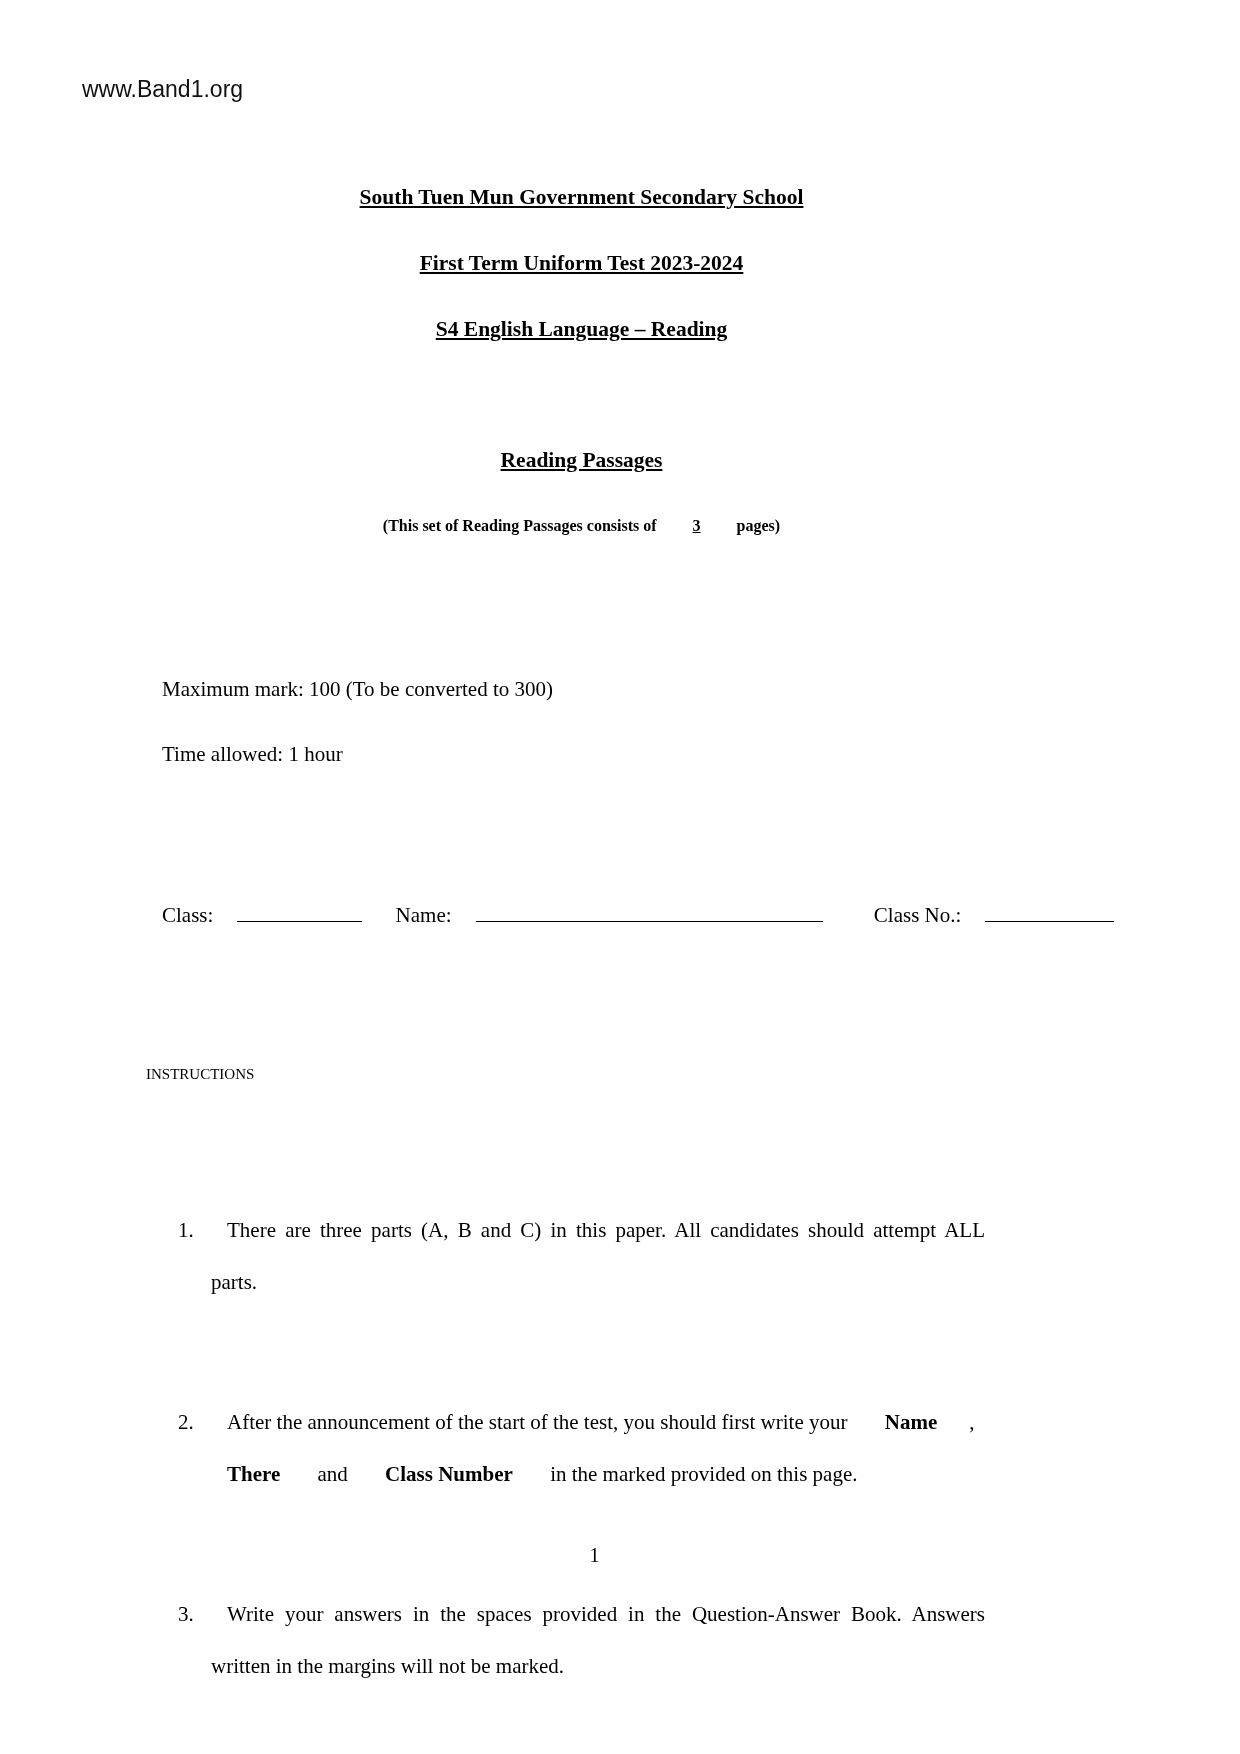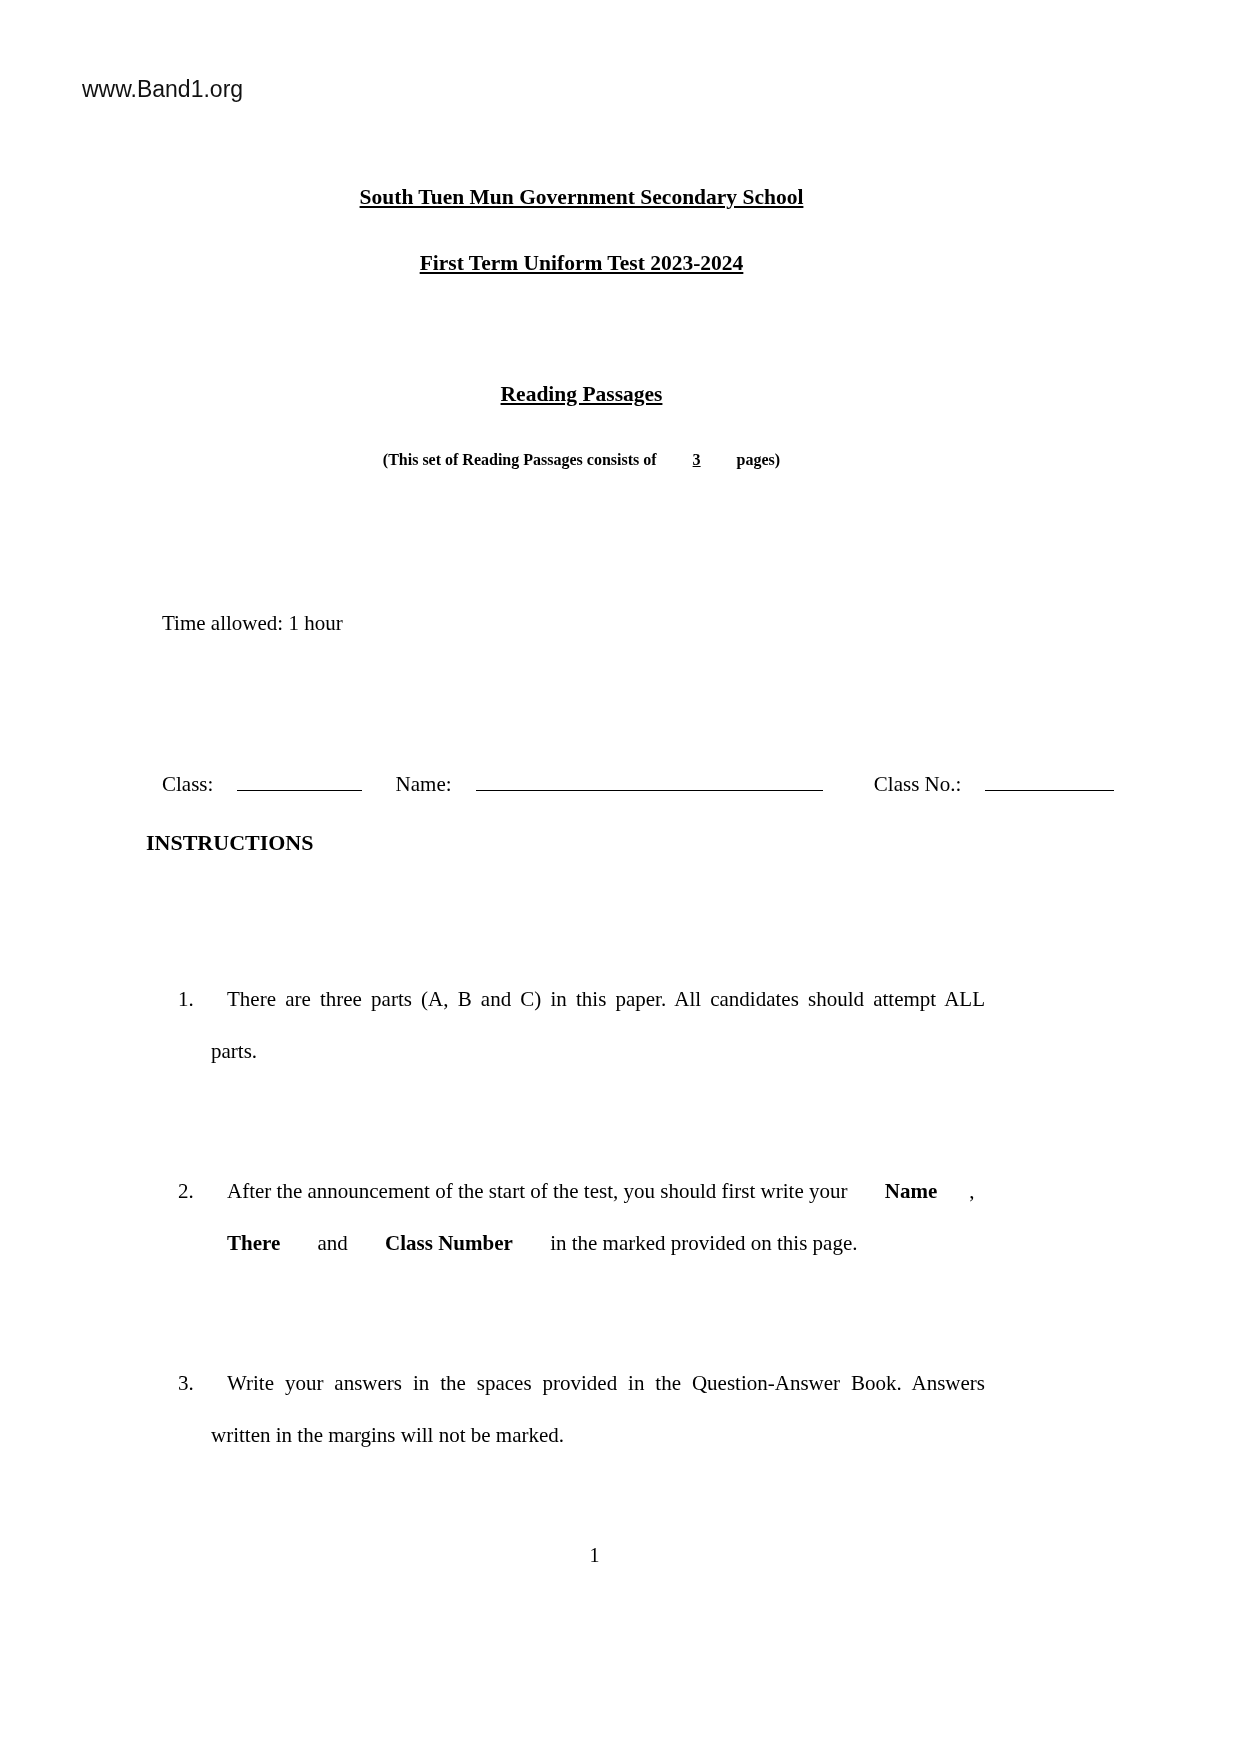--- a/index.html
+++ b/index.html
@@ -71,22 +71,23 @@
     height: 20px;
     vertical-align: baseline;
     margin-left: 8px;
   }
   .w-class { width: 125px; }
   .w-name { width: 347px; }
   .w-classno { width: 129px; }
   .gap-name { margin-left: 12px; }
   .gap-classno { margin-left: 30px; }
   .instructions-heading {
-    font-weight: bold;
-    font-size: 22px;
+    margin-top: 100px;
+    font-weight: normal;
+    font-size: 15px;
     line-height: 28px;
   }
   .instructions-list { margin-top: 28px; }
   .instruction-item {
     display: flex;
     font-size: 21px;
     margin-top: 24px;
   }
   .instruction-number {
     width: 33px;
@@ -113,28 +114,30 @@
 
 <div class="page">
 
   <div class="watermark">www.Band1.org</div>
 
   <div class="content">
 
     <div class="header">
       <div class="header-line">South Tuen Mun Government Secondary School</div>
       <div class="header-line">First Term Uniform Test 2023-2024</div>
+      <div class="header-line">S4 English Language – Reading</div>
     </div>
 
     <div class="title-block">
       <div class="title-heading">Reading Passages</div>
       <div class="title-note"><span>(This set of Reading Passages consists of </span><span class="u">3</span><span> pages)</span></div>
     </div>
 
     <div class="info-block">
+      <div>Maximum mark: 100 (To be converted to 300)</div>
       <div>Time allowed: 1 hour</div>
     </div>
 
     <div class="fields-row">
       <span>Class:</span><span class="blank-line w-class"></span>
       <span class="gap-name">Name:</span><span class="blank-line w-name"></span>
       <span class="gap-classno">Class No.:</span><span class="blank-line w-classno"></span>
     </div>
 
     <div class="instructions-heading">INSTRUCTIONS</div>

